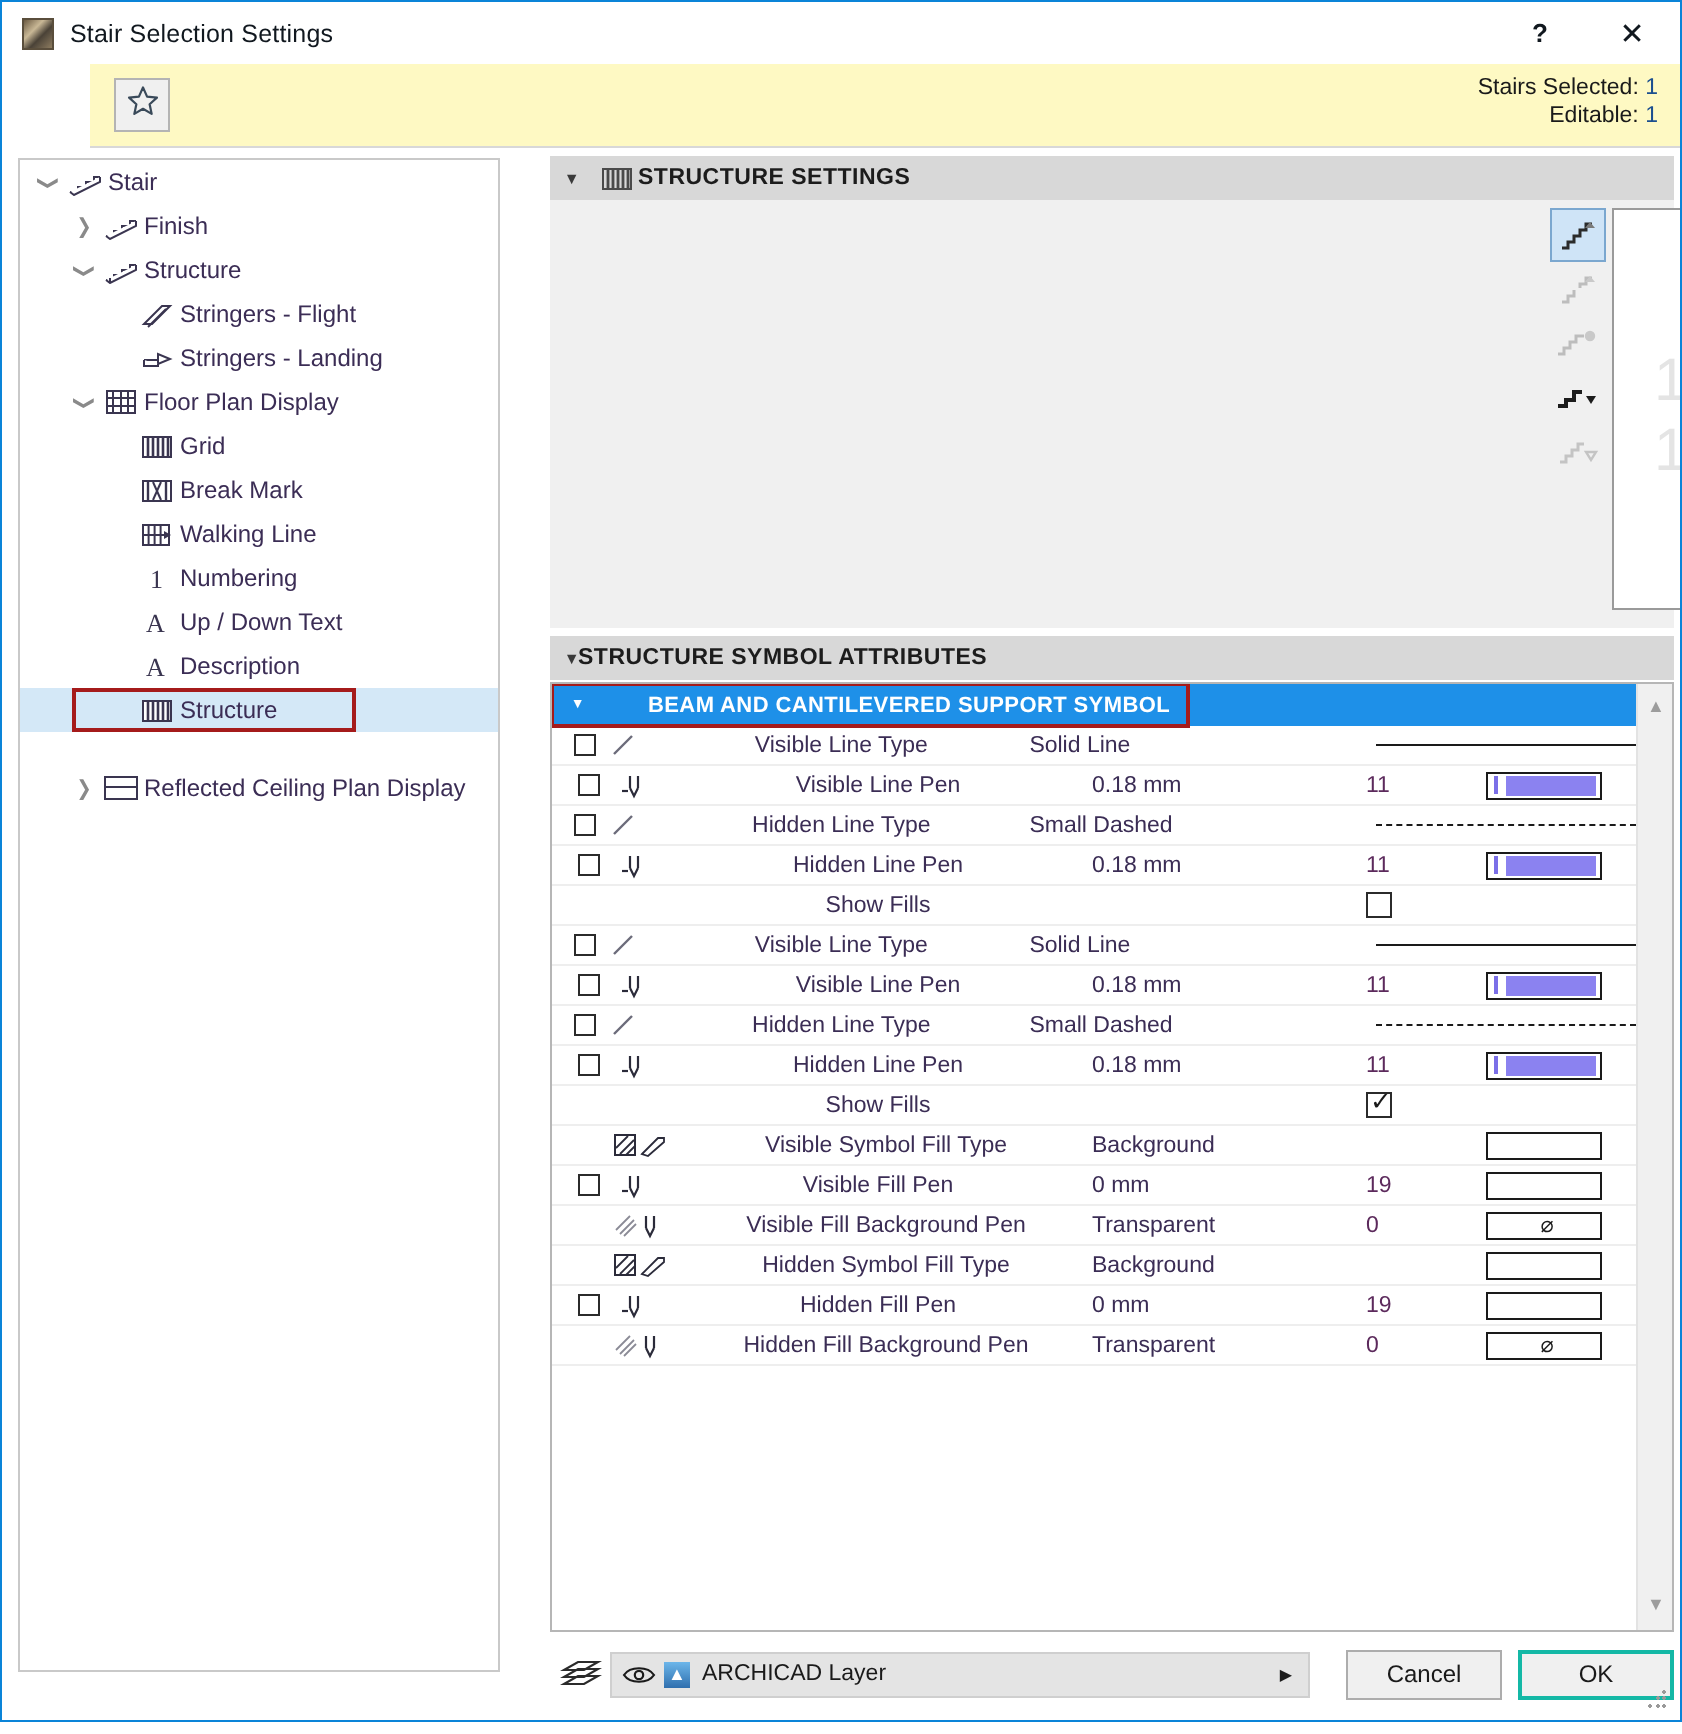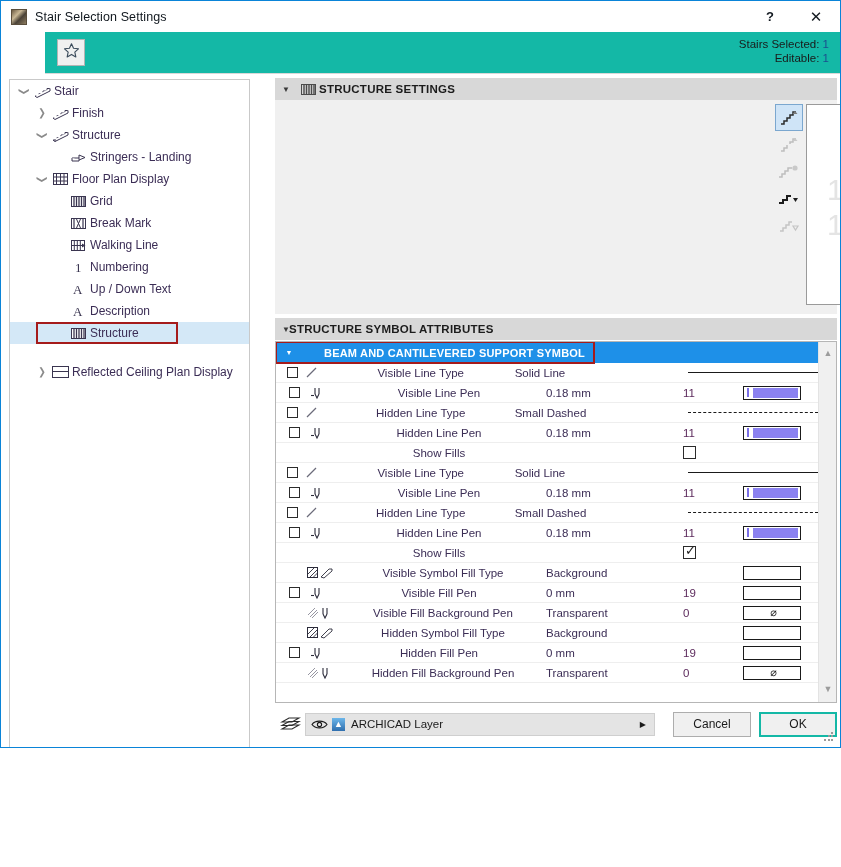--- a/index.html
+++ b/index.html
@@ -5,21 +5,21 @@
   * { box-sizing: border-box; }
   html, body {
     margin: 0; padding: 0;
     width: 841px; height: 867px;
     font-family: "Liberation Sans", sans-serif;
     background: #ffffff;
     overflow: hidden;
   }
   #window {
     position: relative;
-    width: 841px; height: 748px;
+    width: 841px; height: 861px;
     border: 1px solid #0a84d8;
     background: #ffffff;
     overflow: hidden;
   }
 
   
   #titlebar {
     position: absolute; top: 0; left: 0; right: 0; height: 31px;
     background: #ffffff;
     display: flex; align-items: center;
@@ -37,21 +37,21 @@
     position: absolute; top: 0; height: 31px; width: 44px;
     display: flex; align-items: center; justify-content: center;
     color: #11181f; font-size: 14px;
   }
   #help-btn { right: 48px; font-weight: bold; font-size: 13px; }
   #close-btn { right: 2px; font-size: 15px; font-weight: 300; }
 
   
   #toolstrip {
     position: absolute; top: 31px; left: 0; right: 0; height: 42px;
-    background: #14b8a6;
+    background: #fef9c3;
     border-bottom: 1px solid #d8d8d8;
     margin-left: 44px;
   }
   #fav-btn {
     position: absolute; left: 12px; top: 7px;
     width: 28px; height: 27px;
     background: #f0f0f0;
     border: 1px solid #b4b4b4;
     display: flex; align-items: center; justify-content: center;
   }
@@ -309,20 +309,32 @@
         <div class="tree-ico">
           <svg width="17" height="13" viewBox="0 0 17 13">
             <g fill="#fff" stroke="#3a3550" stroke-width="1">
               <path d="M1 11 L5 11 L5 8.5 L9 8.5 L9 6 L13 6 L13 3.5 L16 3.5"></path>
               <path d="M1 11 L3 12.5 L16 6 L16 3.5"></path>
               <path d="M3 12.5 L3 10"></path>
             </g>
           </svg>
         </div>
         <div class="tree-label">Structure</div>
+      </div>
+      <div class="tree-row" style="padding-left: 42px;">
+        <div class="twisty"></div>
+        <div class="tree-ico">
+          <svg width="17" height="13" viewBox="0 0 17 13">
+            <g fill="#fff" stroke="#3a3550" stroke-width="1">
+              <path d="M2 11 L11 2 L15 2 L6 11 Z"></path>
+              <path d="M4 12.5 L13 3.5"></path>
+            </g>
+          </svg>
+        </div>
+        <div class="tree-label">Stringers - Flight</div>
       </div>
       <div class="tree-row" style="padding-left: 42px;">
         <div class="twisty"></div>
         <div class="tree-ico">
           <svg width="17" height="13" viewBox="0 0 17 13">
             <g fill="#fff" stroke="#3a3550" stroke-width="1">
               <path d="M2 7 L9 7 L9 4 L15 6.5 L9 9 L9 7"></path>
               <path d="M2 7 L2 10 L9 10 L9 9"></path>
             </g>
           </svg>

